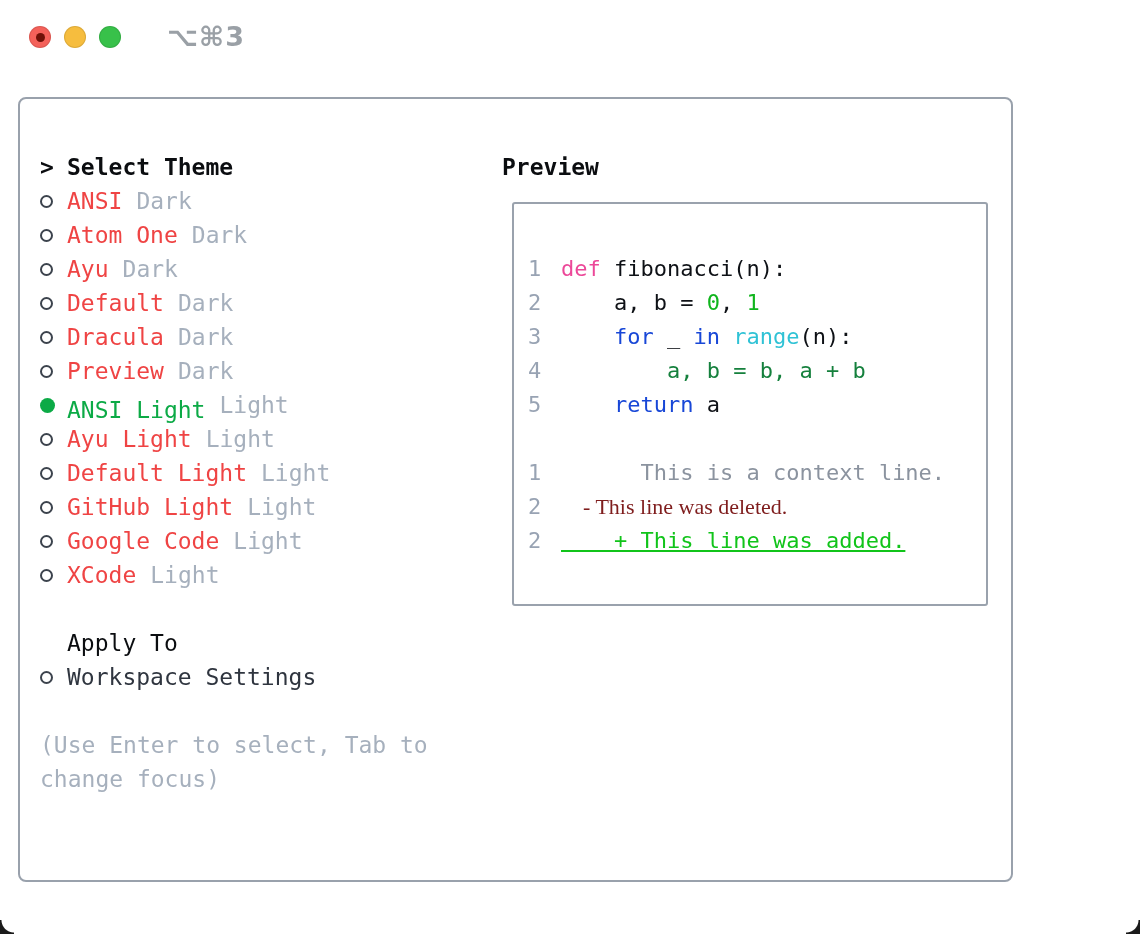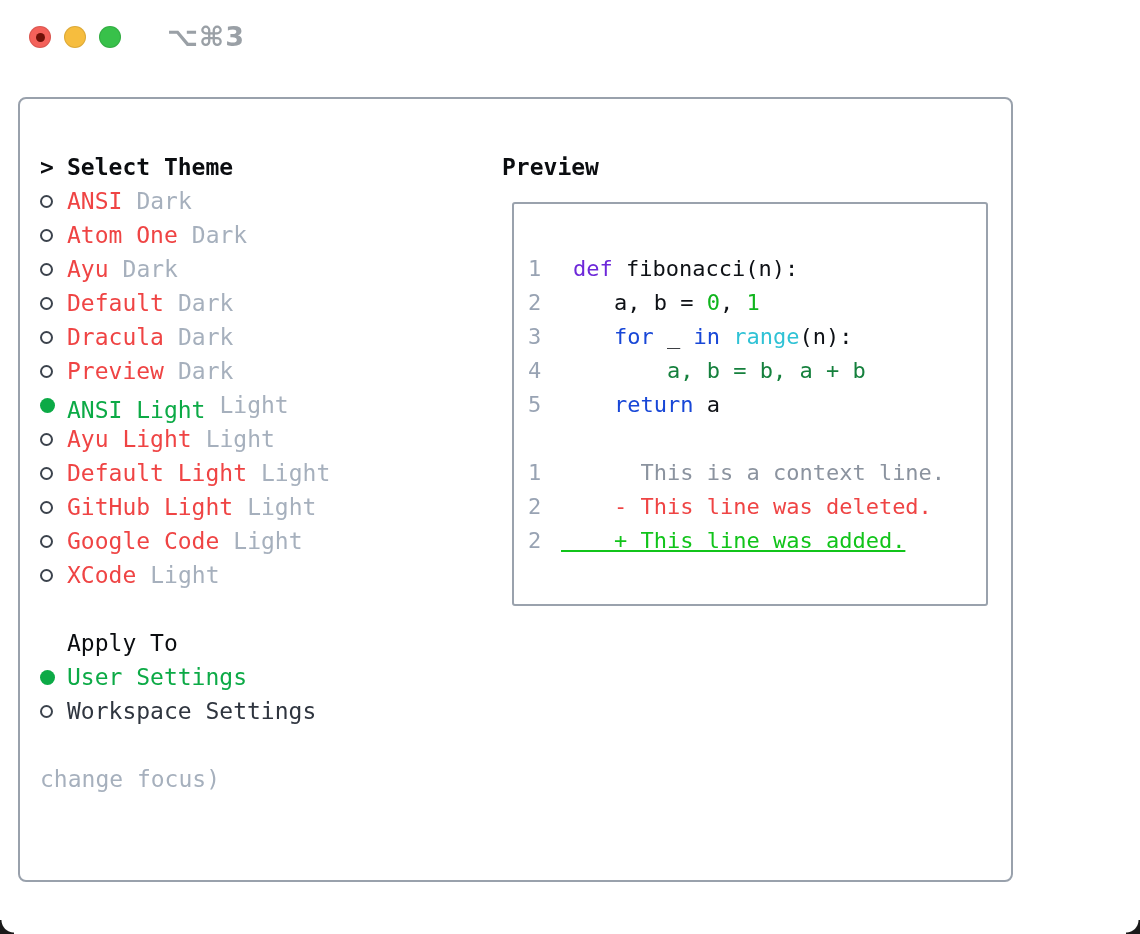--- a/index.html
+++ b/index.html
@@ -97,36 +97,36 @@
         </div>
 
       <div class="spacer"></div>
 
       <div class="row">
         <span class="marker"></span>
         <span class="apply-label">Apply To</span>
       </div>
 
       <div id="apply-list">
-          <div class="row selected"><span class="marker"><span class="radio filled"></span></span><span class="opt-label">User Settings</span></div>
           <div class="row"><span class="marker"><span class="radio"></span></span><span class="opt-label">Workspace Settings</span></div>
         </div>
 
       <div class="spacer"></div>
 
       <div id="hint">
+          <div class="hint-line">(Use Enter to select, Tab to</div>
           <div class="hint-line">change focus)</div>
         </div>
     </div>
 
     <div class="preview-title">Preview</div>
     <div class="preview-box" id="preview-box">
         <div class="pline">
           <span class="lnum">1</span>
-          <span class="lcontent"><span style="color: #6d28d9; margin-left: 12px;">def</span><span style="color: rgb(14, 17, 22);"> fibonacci(n):</span></span>
+          <span class="lcontent"><span style="color: #ec4899;">def</span><span style="color: rgb(14, 17, 22);"> fibonacci(n):</span></span>
         </div>
         <div class="pline">
           <span class="lnum">2</span>
           <span class="lcontent"><span style="color: rgb(14, 17, 22);">    a, b = </span><span style="color: rgb(16, 181, 29);">0</span><span style="color: rgb(14, 17, 22);">, </span><span style="color: rgb(16, 181, 29);">1</span></span>
         </div>
         <div class="pline">
           <span class="lnum">3</span>
           <span class="lcontent"><span style="color: rgb(14, 17, 22);">    </span><span style="color: rgb(24, 71, 215);">for</span><span style="color: rgb(14, 17, 22);"> _ </span><span style="color: rgb(24, 71, 215);">in</span><span style="color: rgb(14, 17, 22);"> </span><span style="color: rgb(47, 194, 213);">range</span><span style="color: rgb(14, 17, 22);">(n):</span></span>
         </div>
         <div class="pline">
@@ -140,21 +140,21 @@
         <div class="pline">
           <span class="lnum"></span>
           <span class="lcontent"></span>
         </div>
         <div class="pline">
           <span class="lnum">1</span>
           <span class="lcontent"><span style="color: rgb(139, 147, 159);">      This is a context line.</span></span>
         </div>
         <div class="pline">
           <span class="lnum">2</span>
-          <span class="lcontent"><span style="color: #ef4444;">    - This line was deleted.</span></span>
+          <span class="lcontent"><span style="color: #7f1d1d; font-family: Liberation Serif, serif;">    - This line was deleted.</span></span>
         </div>
         <div class="pline">
           <span class="lnum">2</span>
           <span class="lcontent"><span style="color: rgb(17, 196, 26); text-decoration: underline;">    + This line was added.</span></span>
         </div>
       </div>
 
   </div>
 </div>
 

